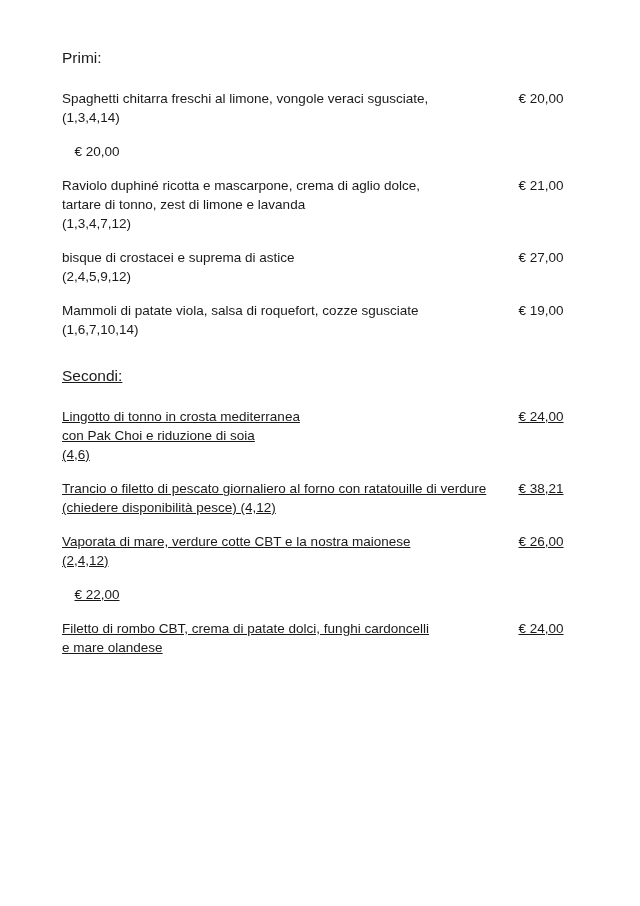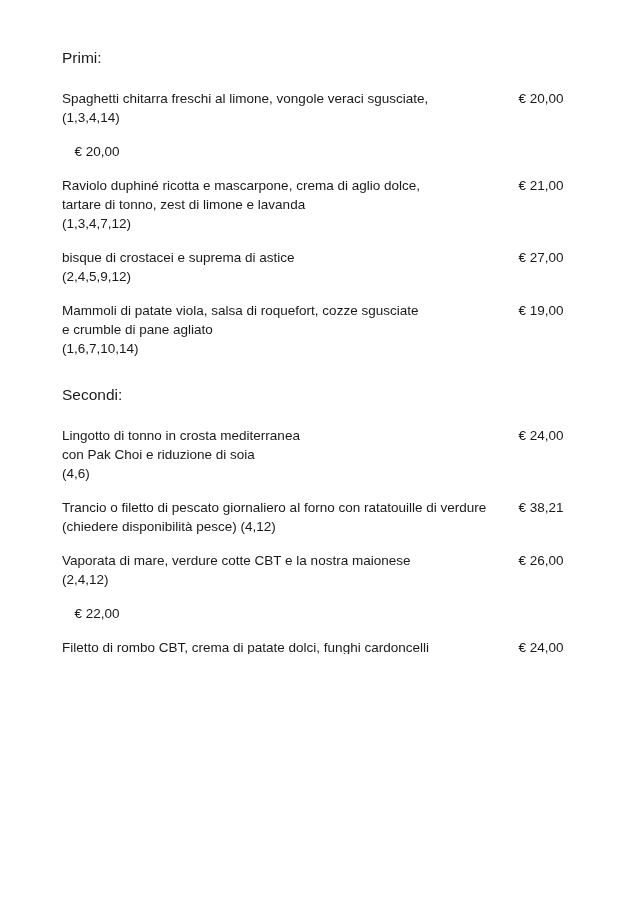--- a/index.html
+++ b/index.html
@@ -16,20 +16,21 @@
     font-family: "Liberation Sans", "DejaVu Sans", sans-serif;
     color: #1a1a1a;
     padding: 48px 64px 0 62px;
     overflow: hidden;
   }
   .section {
     margin: 0;
   }
   .section + .section {
     margin-top: 27px;
+    text-decoration: underline;
   }
   .section-title {
     font-size: 15.5px;
     font-weight: 400;
     margin: 0 0 21px 0;
     line-height: 20px;
     color: #1a1a1a;
   }
   .item {
     display: flex;
@@ -86,21 +87,20 @@
         <div class="item">
           <div class="item-text">
             <div class="line">bisque di crostacei e suprema di astice</div>
             <div class="line allergens">(2,4,5,9,12)</div>
           </div>
           <div class="price">€ 27,00</div>
         </div>
         <div class="item">
           <div class="item-text">
             <div class="line">Mammoli di patate viola, salsa di roquefort, cozze sgusciate</div>
-            <div class="line">e crumble di pane agliato</div>
             <div class="line allergens">(1,6,7,10,14)</div>
           </div>
           <div class="price">€ 19,00</div>
         </div>
       </section>
       <section class="section">
         <h2 class="section-title">Secondi:</h2>
         <div class="item">
           <div class="item-text">
             <div class="line">Lingotto di tonno in crosta mediterranea</div>

